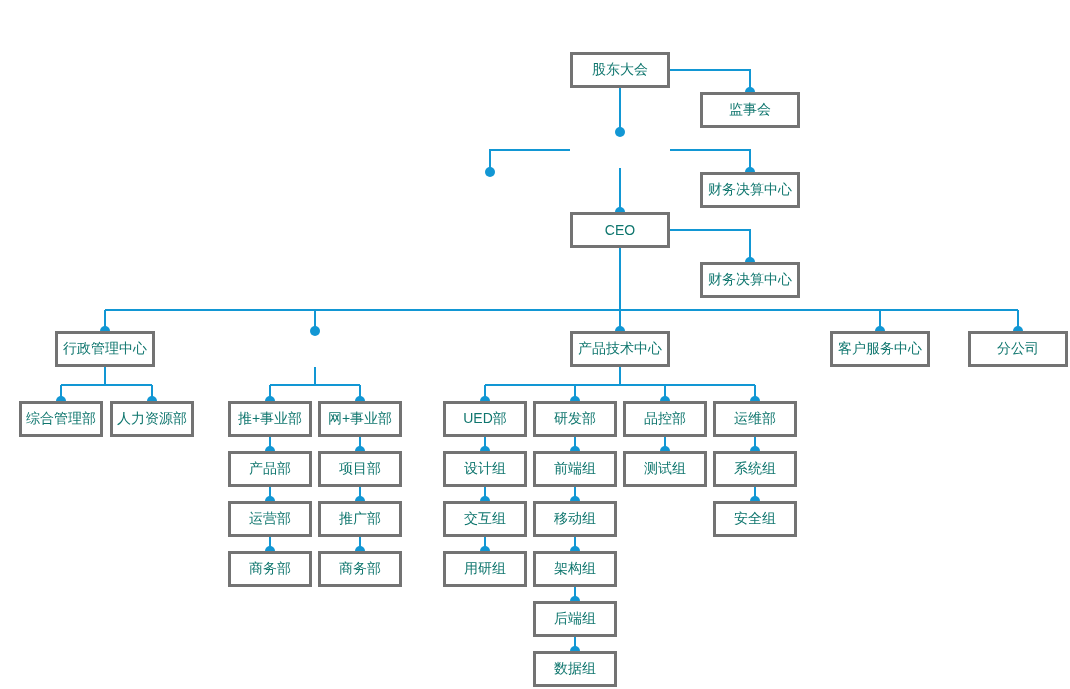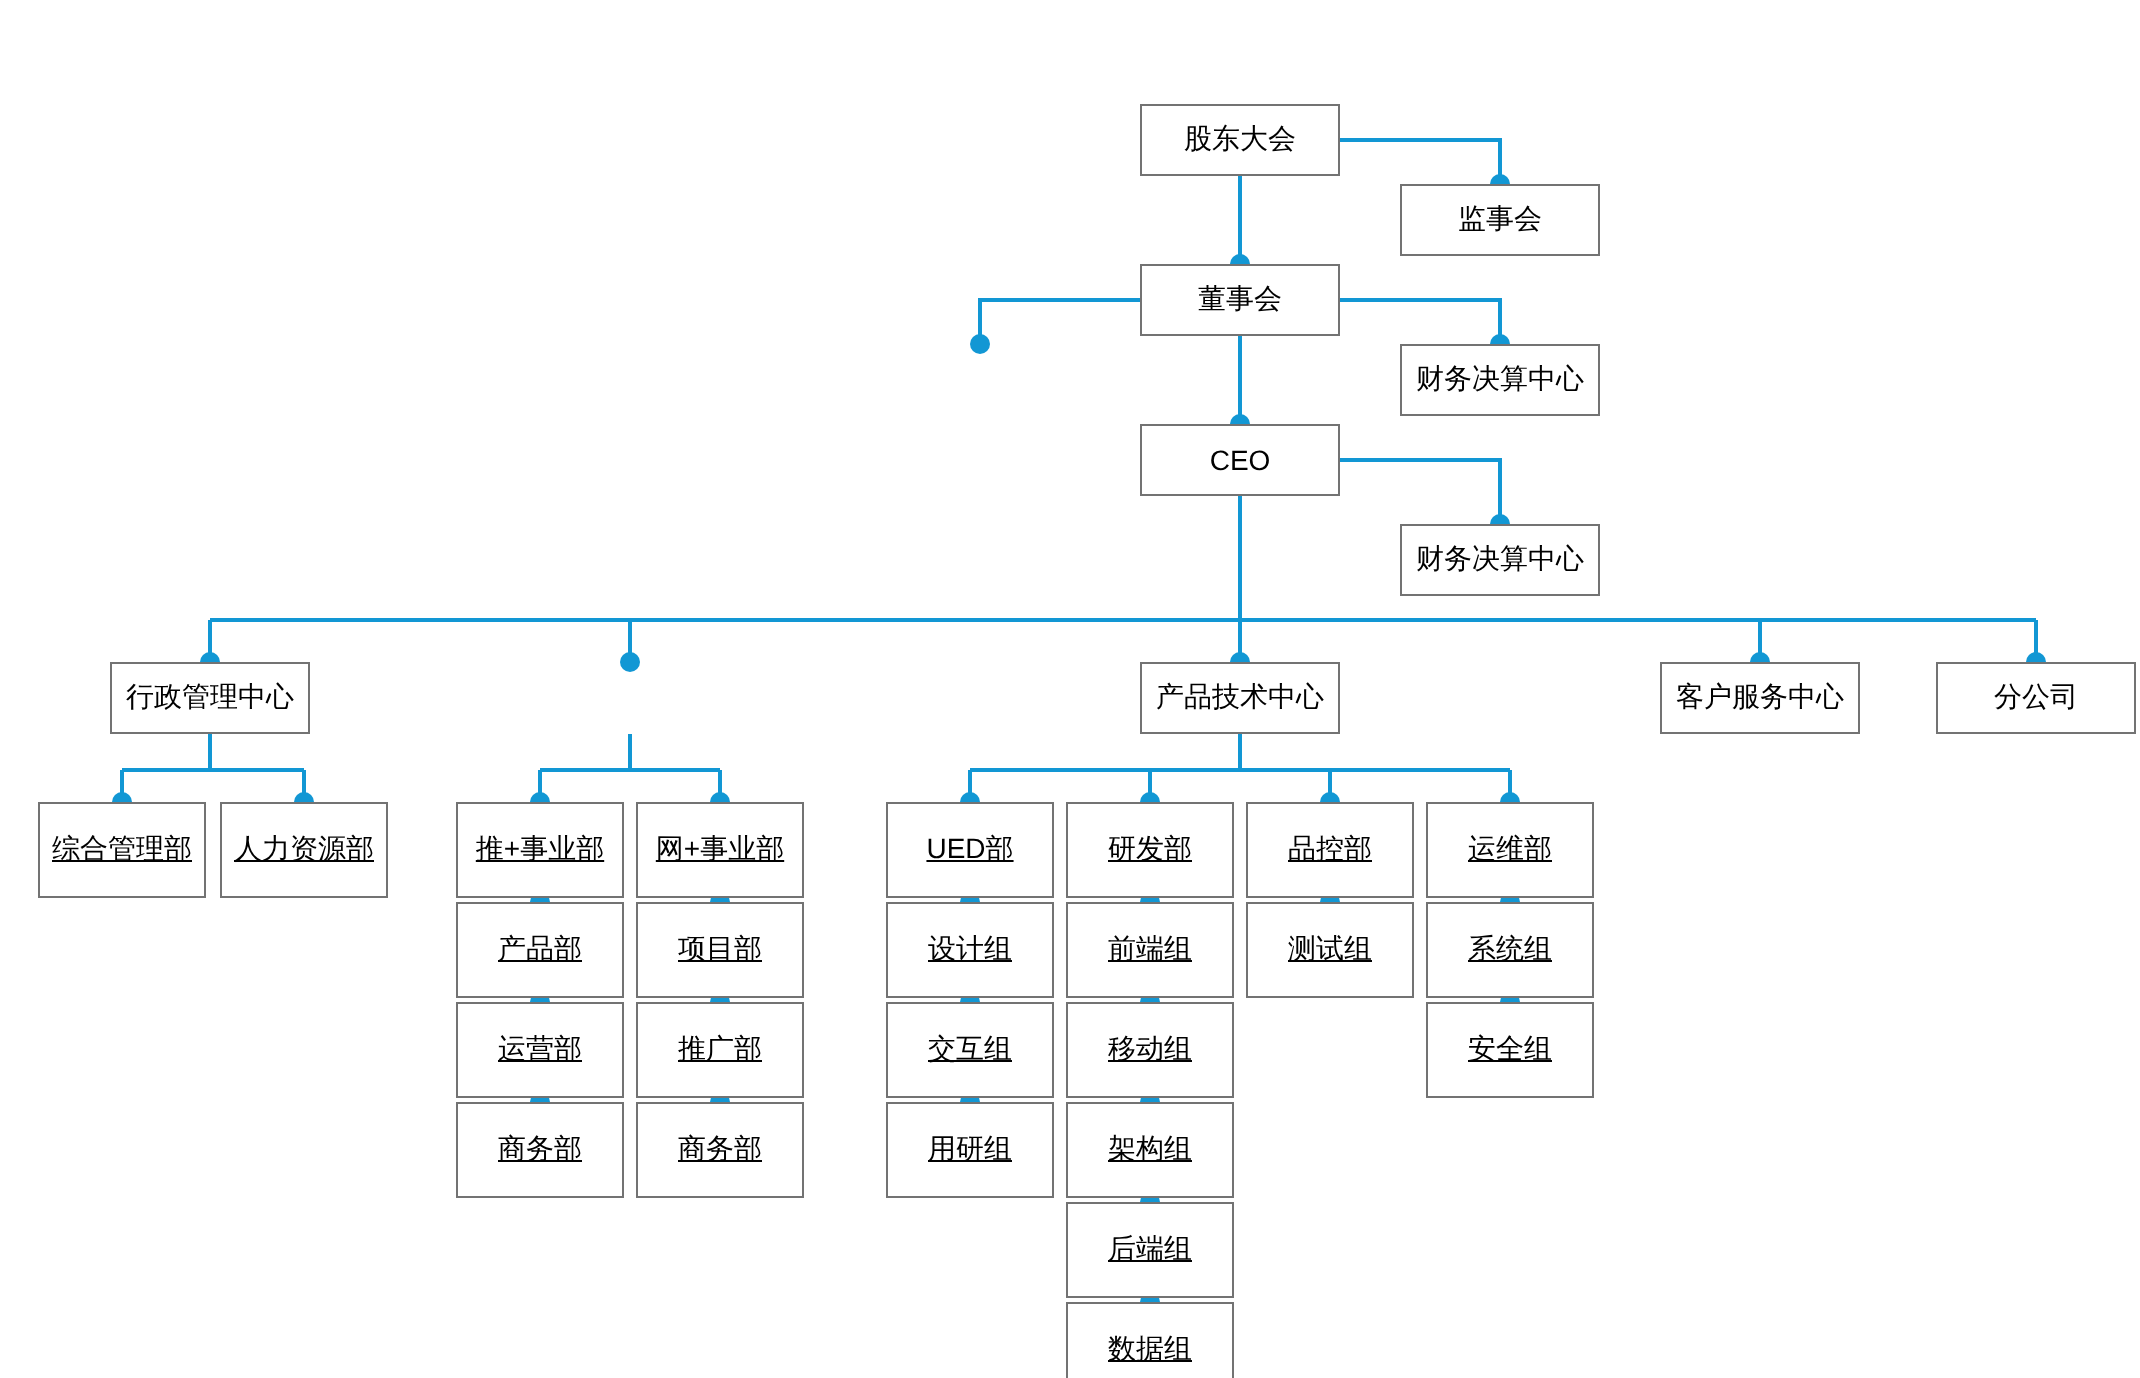--- a/index.html
+++ b/index.html
@@ -18,32 +18,32 @@
   #wires {
     position: absolute;
     left: 0; top: 0;
     width: 1070px;
     height: 689px;
   }
   .node {
     position: absolute;
     box-sizing: border-box;
     background: #ffffff;
-    border: 1px solid #737373;
-    color: #000000;
+    border: 3px solid #737373;
+    color: #0f766e;
     font-size: 14px;
     display: flex;
     align-items: center;
     justify-content: center;
     white-space: nowrap;
     z-index: 2;
     text-align: center;
   }
   .node.lg { width: 100px; height: 36px; }
-  .node.sm { width: 84px;  height: 48px; text-decoration: underline; }
+  .node.sm { width: 84px;  height: 36px; }
 </style>
 </head>
 <body>
 
 <div id="stage">
 
   <svg id="wires" viewBox="0 0 1070 689" xmlns="http://www.w3.org/2000/svg">
     <g stroke="#1297d4" stroke-width="2" fill="none">
 
       <path d="M670 70 H750 V92"></path>
@@ -112,21 +112,20 @@
       <circle cx="575" cy="601" r="5"></circle>
         <circle cx="575" cy="651" r="5"></circle>
       <circle cx="665" cy="451" r="5"></circle>
       <circle cx="755" cy="451" r="5"></circle>
         <circle cx="755" cy="501" r="5"></circle>
     </g>
   </svg>
 
   <div class="node lg" style="left:570px;top:52px">股东大会</div>
   <div class="node lg" style="left:700px;top:92px">监事会</div>
-  <div class="node lg" style="left:570px;top:132px">董事会</div>
   <div class="node lg" style="left:700px;top:172px">财务决算中心</div>
   <div class="node lg" style="left:570px;top:212px">CEO</div>
   <div class="node lg" style="left:700px;top:262px">财务决算中心</div>
 
   <div class="node lg" style="left:55px;top:331px">行政管理中心</div>
   <div class="node lg" style="left:570px;top:331px">产品技术中心</div>
   <div class="node lg" style="left:830px;top:331px">客户服务中心</div>
   <div class="node lg" style="left:968px;top:331px">分公司</div>
 
   <div class="node sm" style="left:19px;top:401px">综合管理部</div>

